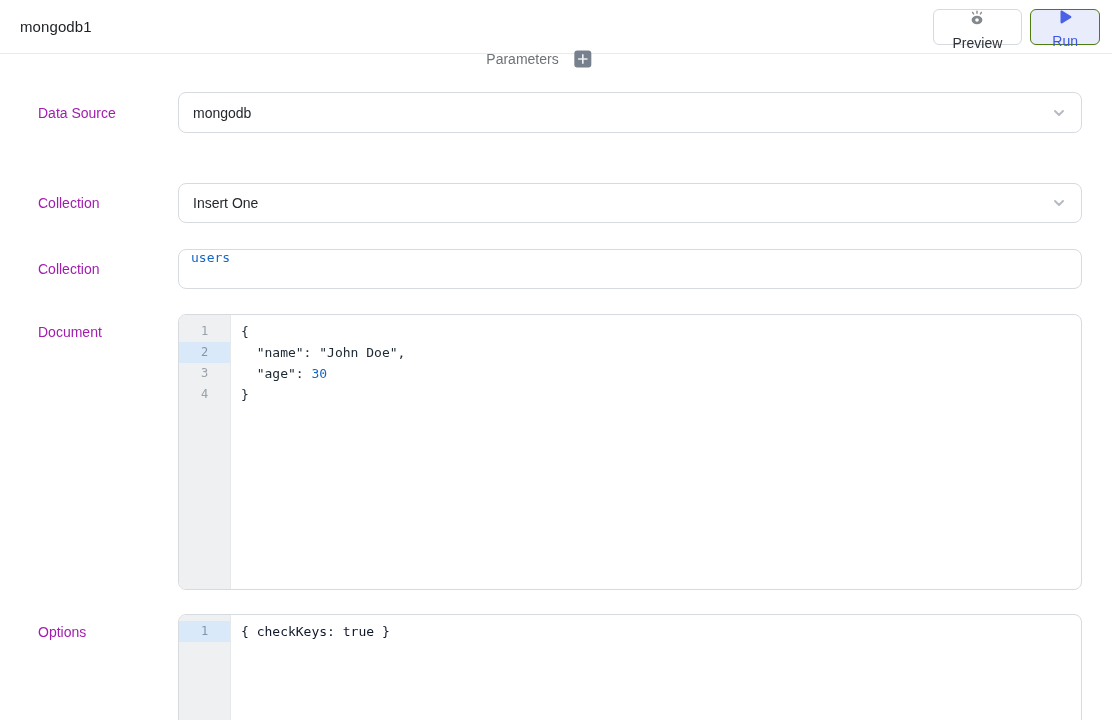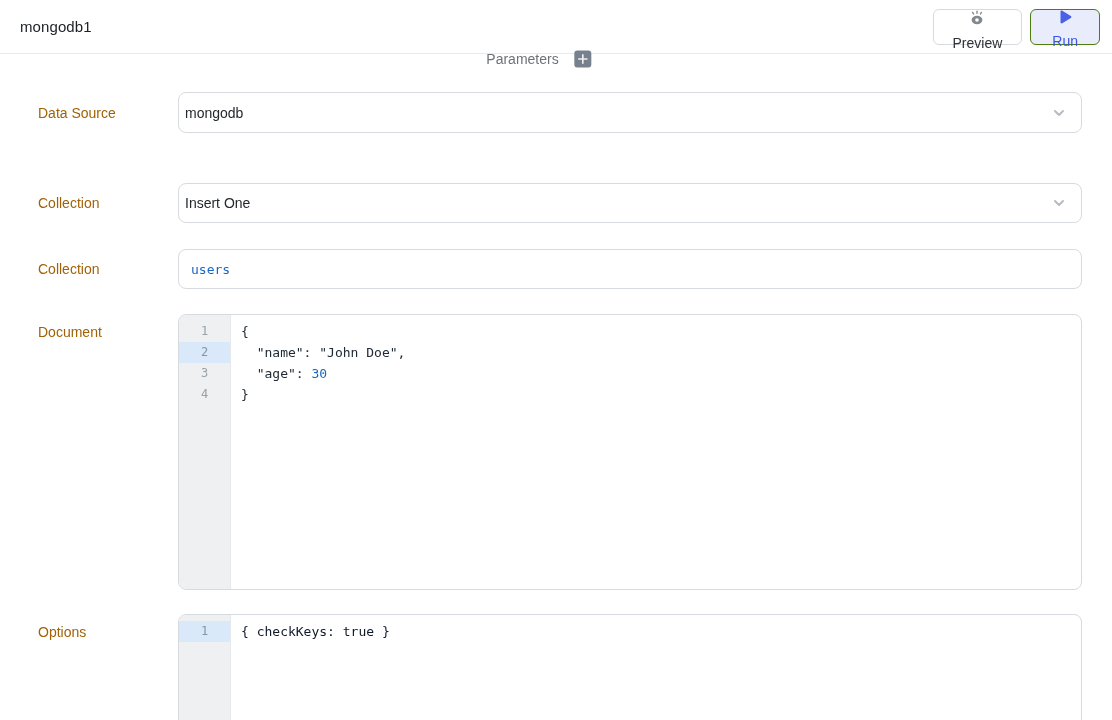--- a/index.html
+++ b/index.html
@@ -68,46 +68,45 @@
 
   
   .form { padding: 38px 30px 0 38px; }
   .form-row { display: flex; }
   .form-row.v-center { align-items: center; }
   .form-row.v-top .form-label { padding-top: 10px; }
   .form-label {
     width: 140px;
     flex: 0 0 140px;
     font-size: 14px;
-    color: #a16207;
+    color: #a21caf;
   }
   .field { flex: 1; min-width: 0; }
 
   .select-box {
     position: relative;
     height: 40px;
     border: 1px solid #d7dadf;
     border-radius: 8px;
     background: #ffffff;
     display: flex;
     align-items: center;
-    padding: 0 40px 0 6px;
+    padding: 0 40px 0 14px;
     font-size: 14px;
     color: #24282d;
     cursor: pointer;
   }
   .select-box .chevron { position: absolute; right: 14px; top: 50%; transform: translateY(-50%); }
 
   .code-single {
     height: 40px;
     border: 1px solid #d7dadf;
     border-radius: 8px;
     background: #ffffff;
     display: flex;
-    align-items: center;
     padding: 0 12px;
     font-family: "DejaVu Sans Mono", monospace;
     font-size: 13px;
     color: #1766c1;
     cursor: text;
   }
 
   .editor {
     border: 1px solid #d7dadf;
     border-radius: 8px;

